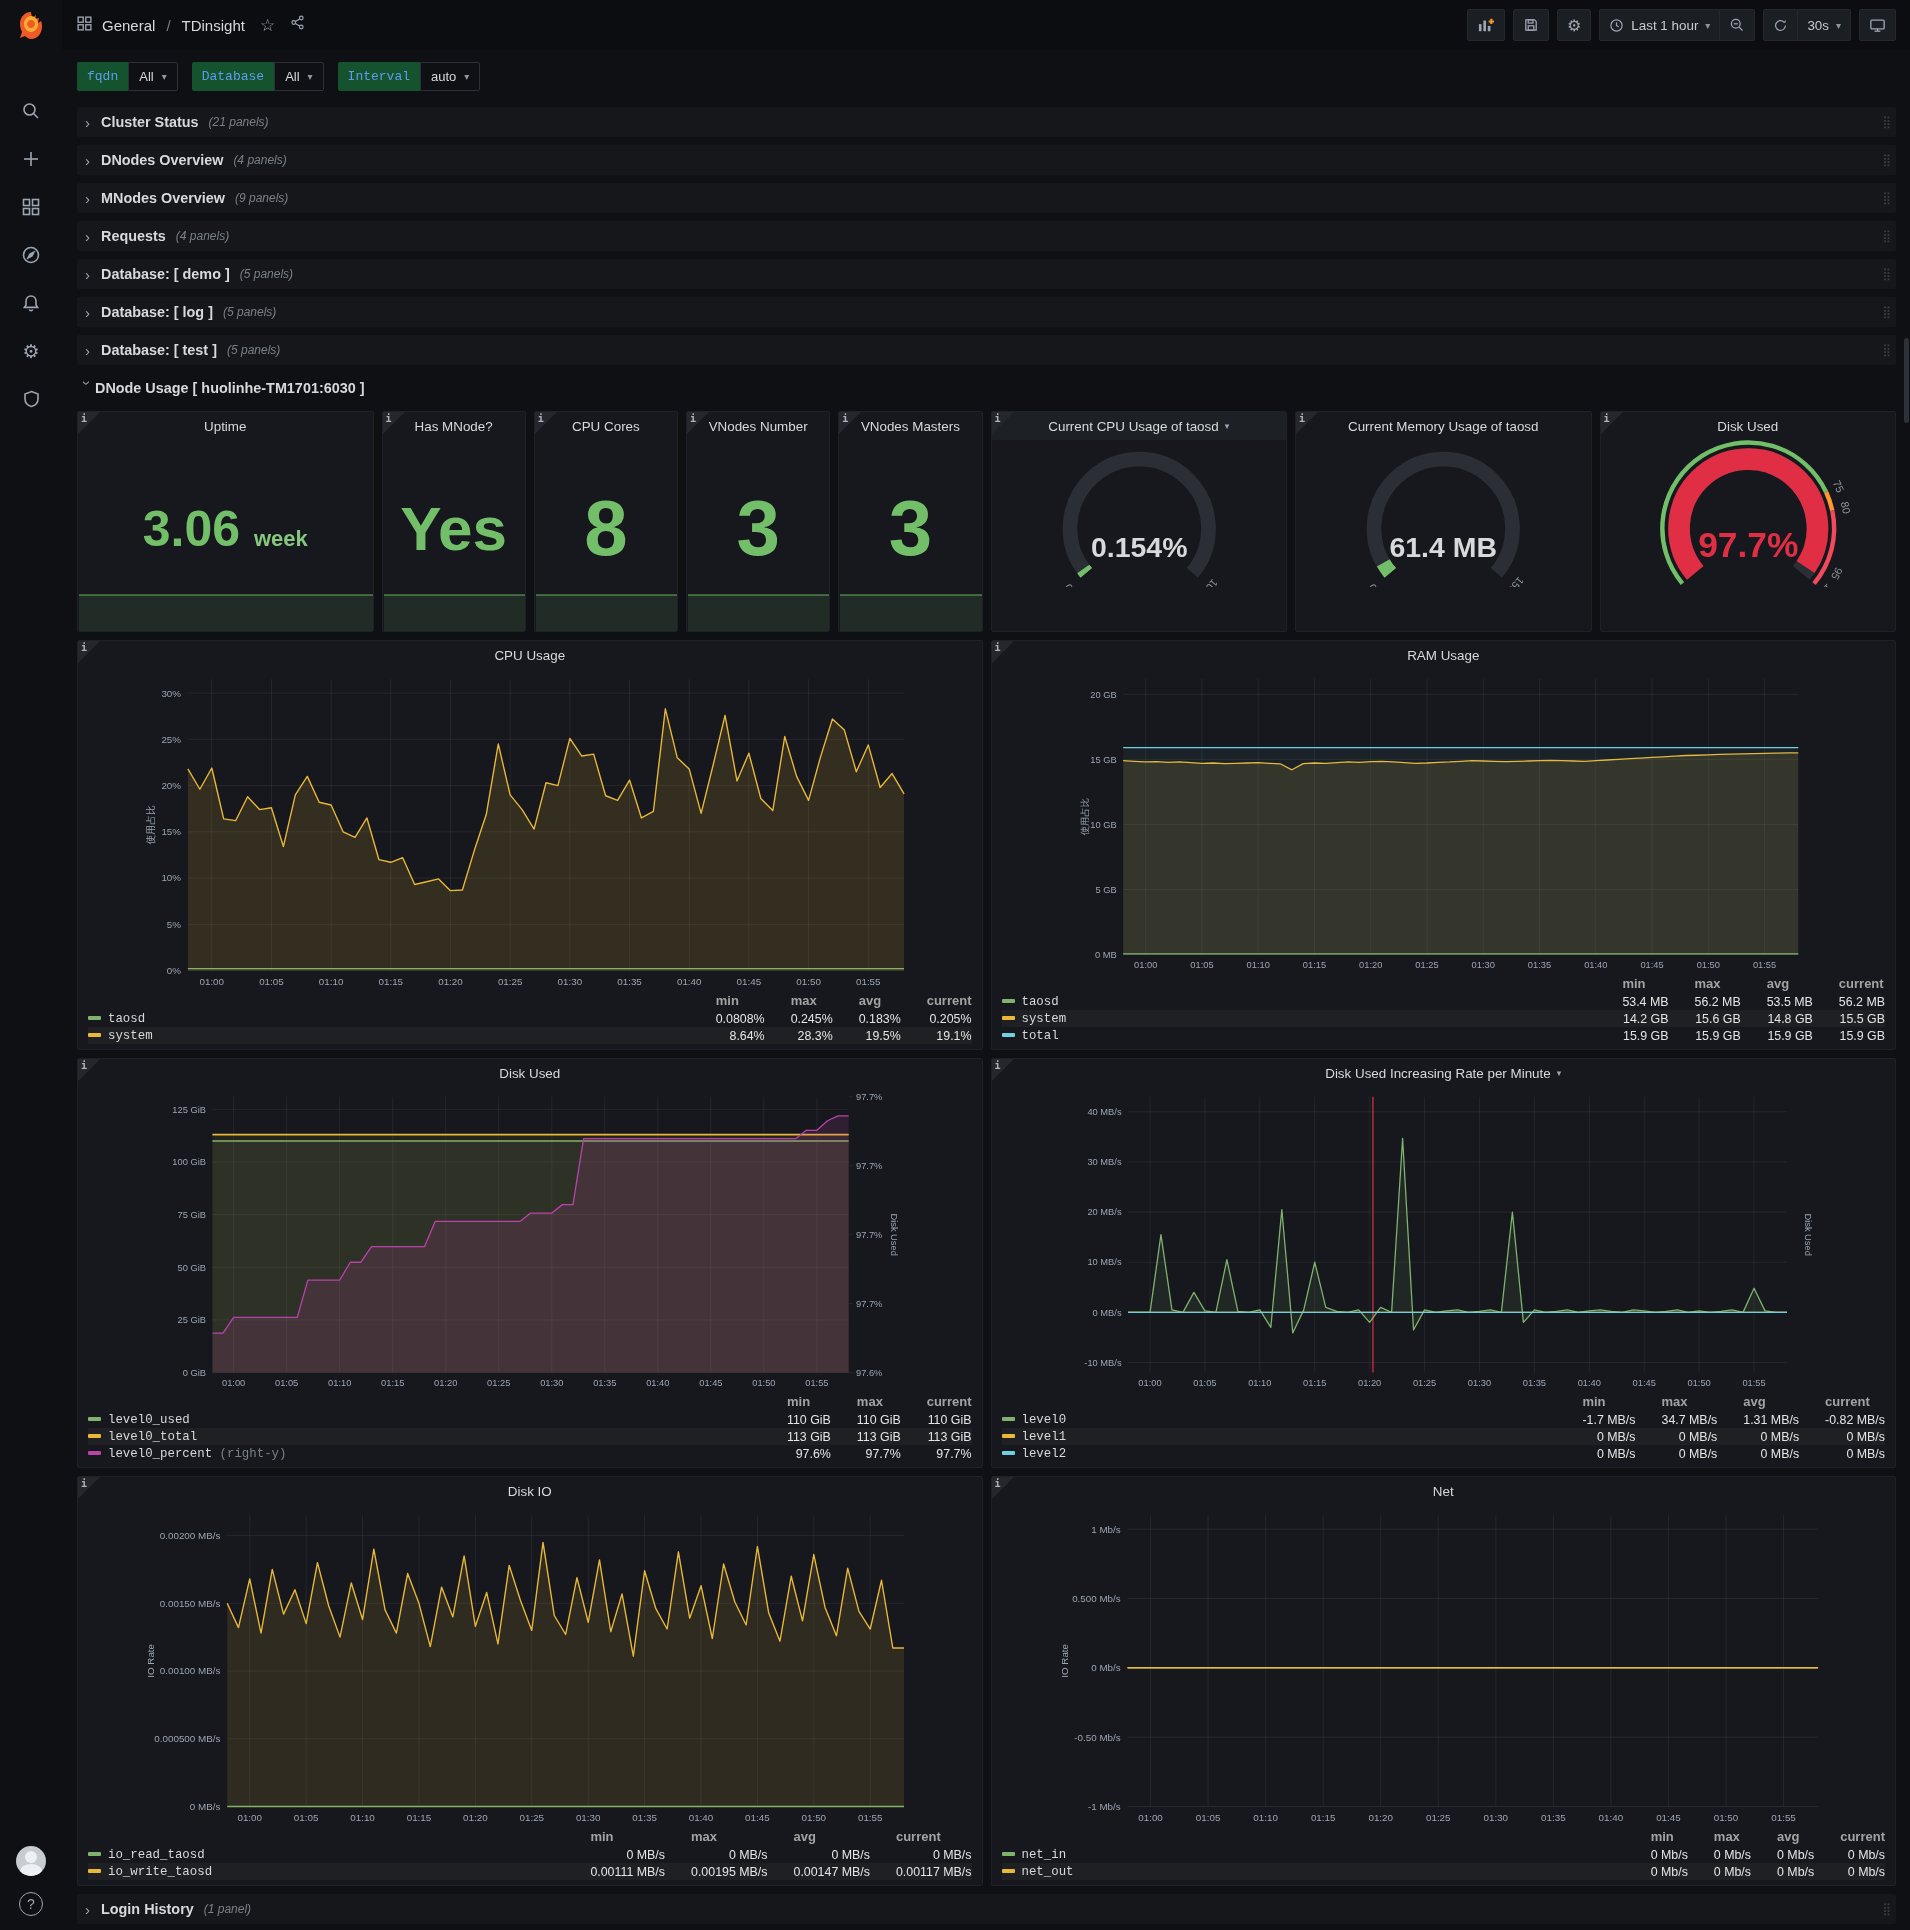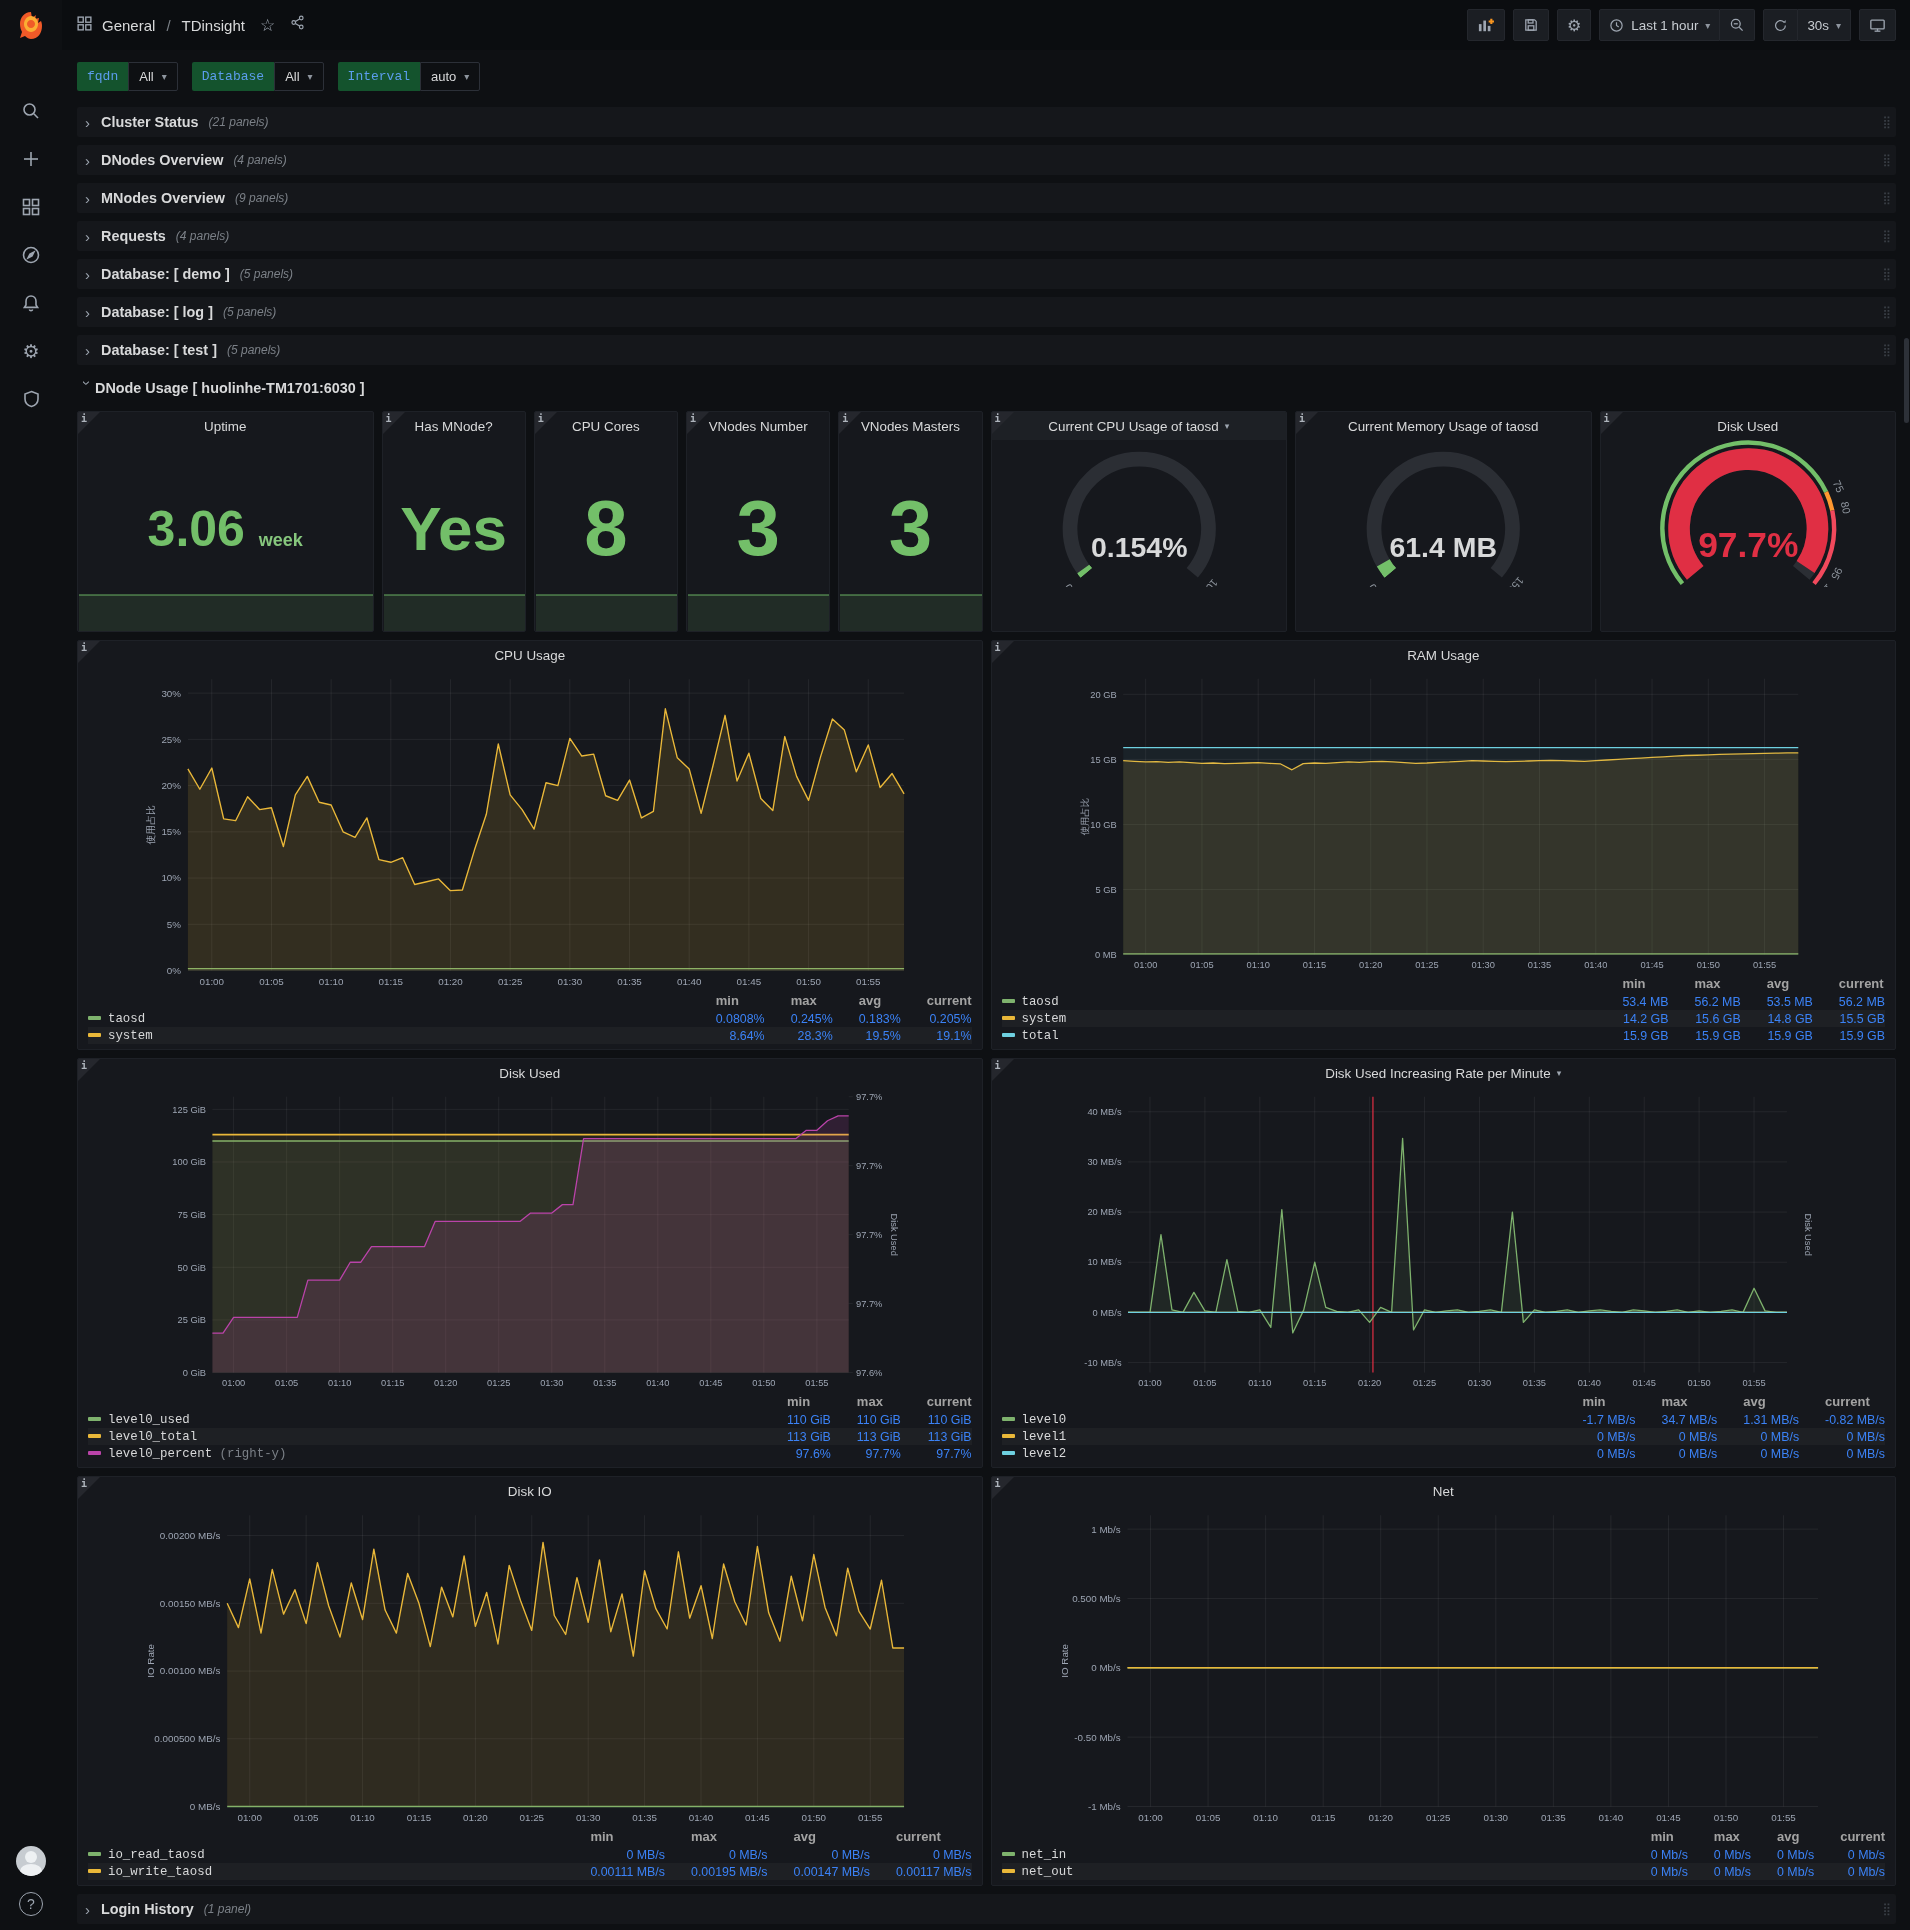--- a/index.html
+++ b/index.html
@@ -53,36 +53,36 @@
   .info-corner span { position:absolute; top:-21px; left:3px; font-size:10px; font-weight:bold; color:#aeb4bc; font-family:"DejaVu Sans Mono",monospace; }
   .p-header { height:28px; display:flex; align-items:center; justify-content:center; gap:6px; font-size:13.4px; color:#d8d9da; flex:none; cursor:pointer; }
   .p-header .hchev { color:#9da5b0; font-size:9px; }
   .span4 { grid-column:span 4; } .span2 { grid-column:span 2; }
 
   .stat-body { flex:1; display:flex; align-items:center; justify-content:center; position:relative; }
   .stat-value { color:#73bf69; font-weight:bold; text-align:center; z-index:2; margin-top:-14px; }
   .stat-value.huge { font-size:78px; }
   .stat-value.big { font-size:62px; }
   .stat-value.med { font-size:50px; }
-  .stat-unit { font-size:18px; font-weight:bold; color:#86c77d; }
+  .stat-unit { font-size:22px; font-weight:bold; color:#86c77d; }
   .spark { position:absolute; left:1px; right:1px; bottom:0; height:44px; }
 
   .gauge-body { flex:1; position:relative; }
   .gauge-body svg { position:absolute; inset:0; }
 
   .chart-body { flex:1; position:relative; }
   .chart-body svg { position:absolute; inset:0; width:100%; height:100%; }
   text.tick { fill:#9da5b3; font-size:11.5px; font-family:"Liberation Sans",sans-serif; }
   text.axlab { fill:#9da5b3; font-size:11.5px; font-family:"Liberation Sans",sans-serif; }
   line.grid { stroke:rgba(255,255,255,0.08); stroke-width:1; }
 
   .legend { padding:0 10px 5px 10px; flex:none; }
   .legend table { width:100%; border-collapse:collapse; font-size:12.4px; }
   .legend th { color:#a3a3a3; font-weight:bold; text-align:left; padding:2px 0 2px 26px; font-size:13px; }
-  .legend td.lv { text-align:right; padding:1.5px 0 1.5px 26px; white-space:nowrap; color:#3b82f6; }
+  .legend td.lv { text-align:right; padding:1.5px 0 1.5px 26px; white-space:nowrap; color:#e5e5e5; }
   .legend td.lname { width:100%; white-space:nowrap; padding:1.5px 0;font-family:Liberation Mono, monospace; }
   .legend tr.zebra { background:rgba(255,255,255,0.035); }
   .sw { display:inline-block; width:13px; height:4px; border-radius:1px; margin-right:7px; vertical-align:middle; }
   .note { color:#7b8087; }
 
   #scrollthumb { position:absolute; right:1px; top:338px; width:5px; height:85px; background:#2d3138; border-radius:3px; }
 </style>
 </head>
 <body>
 

